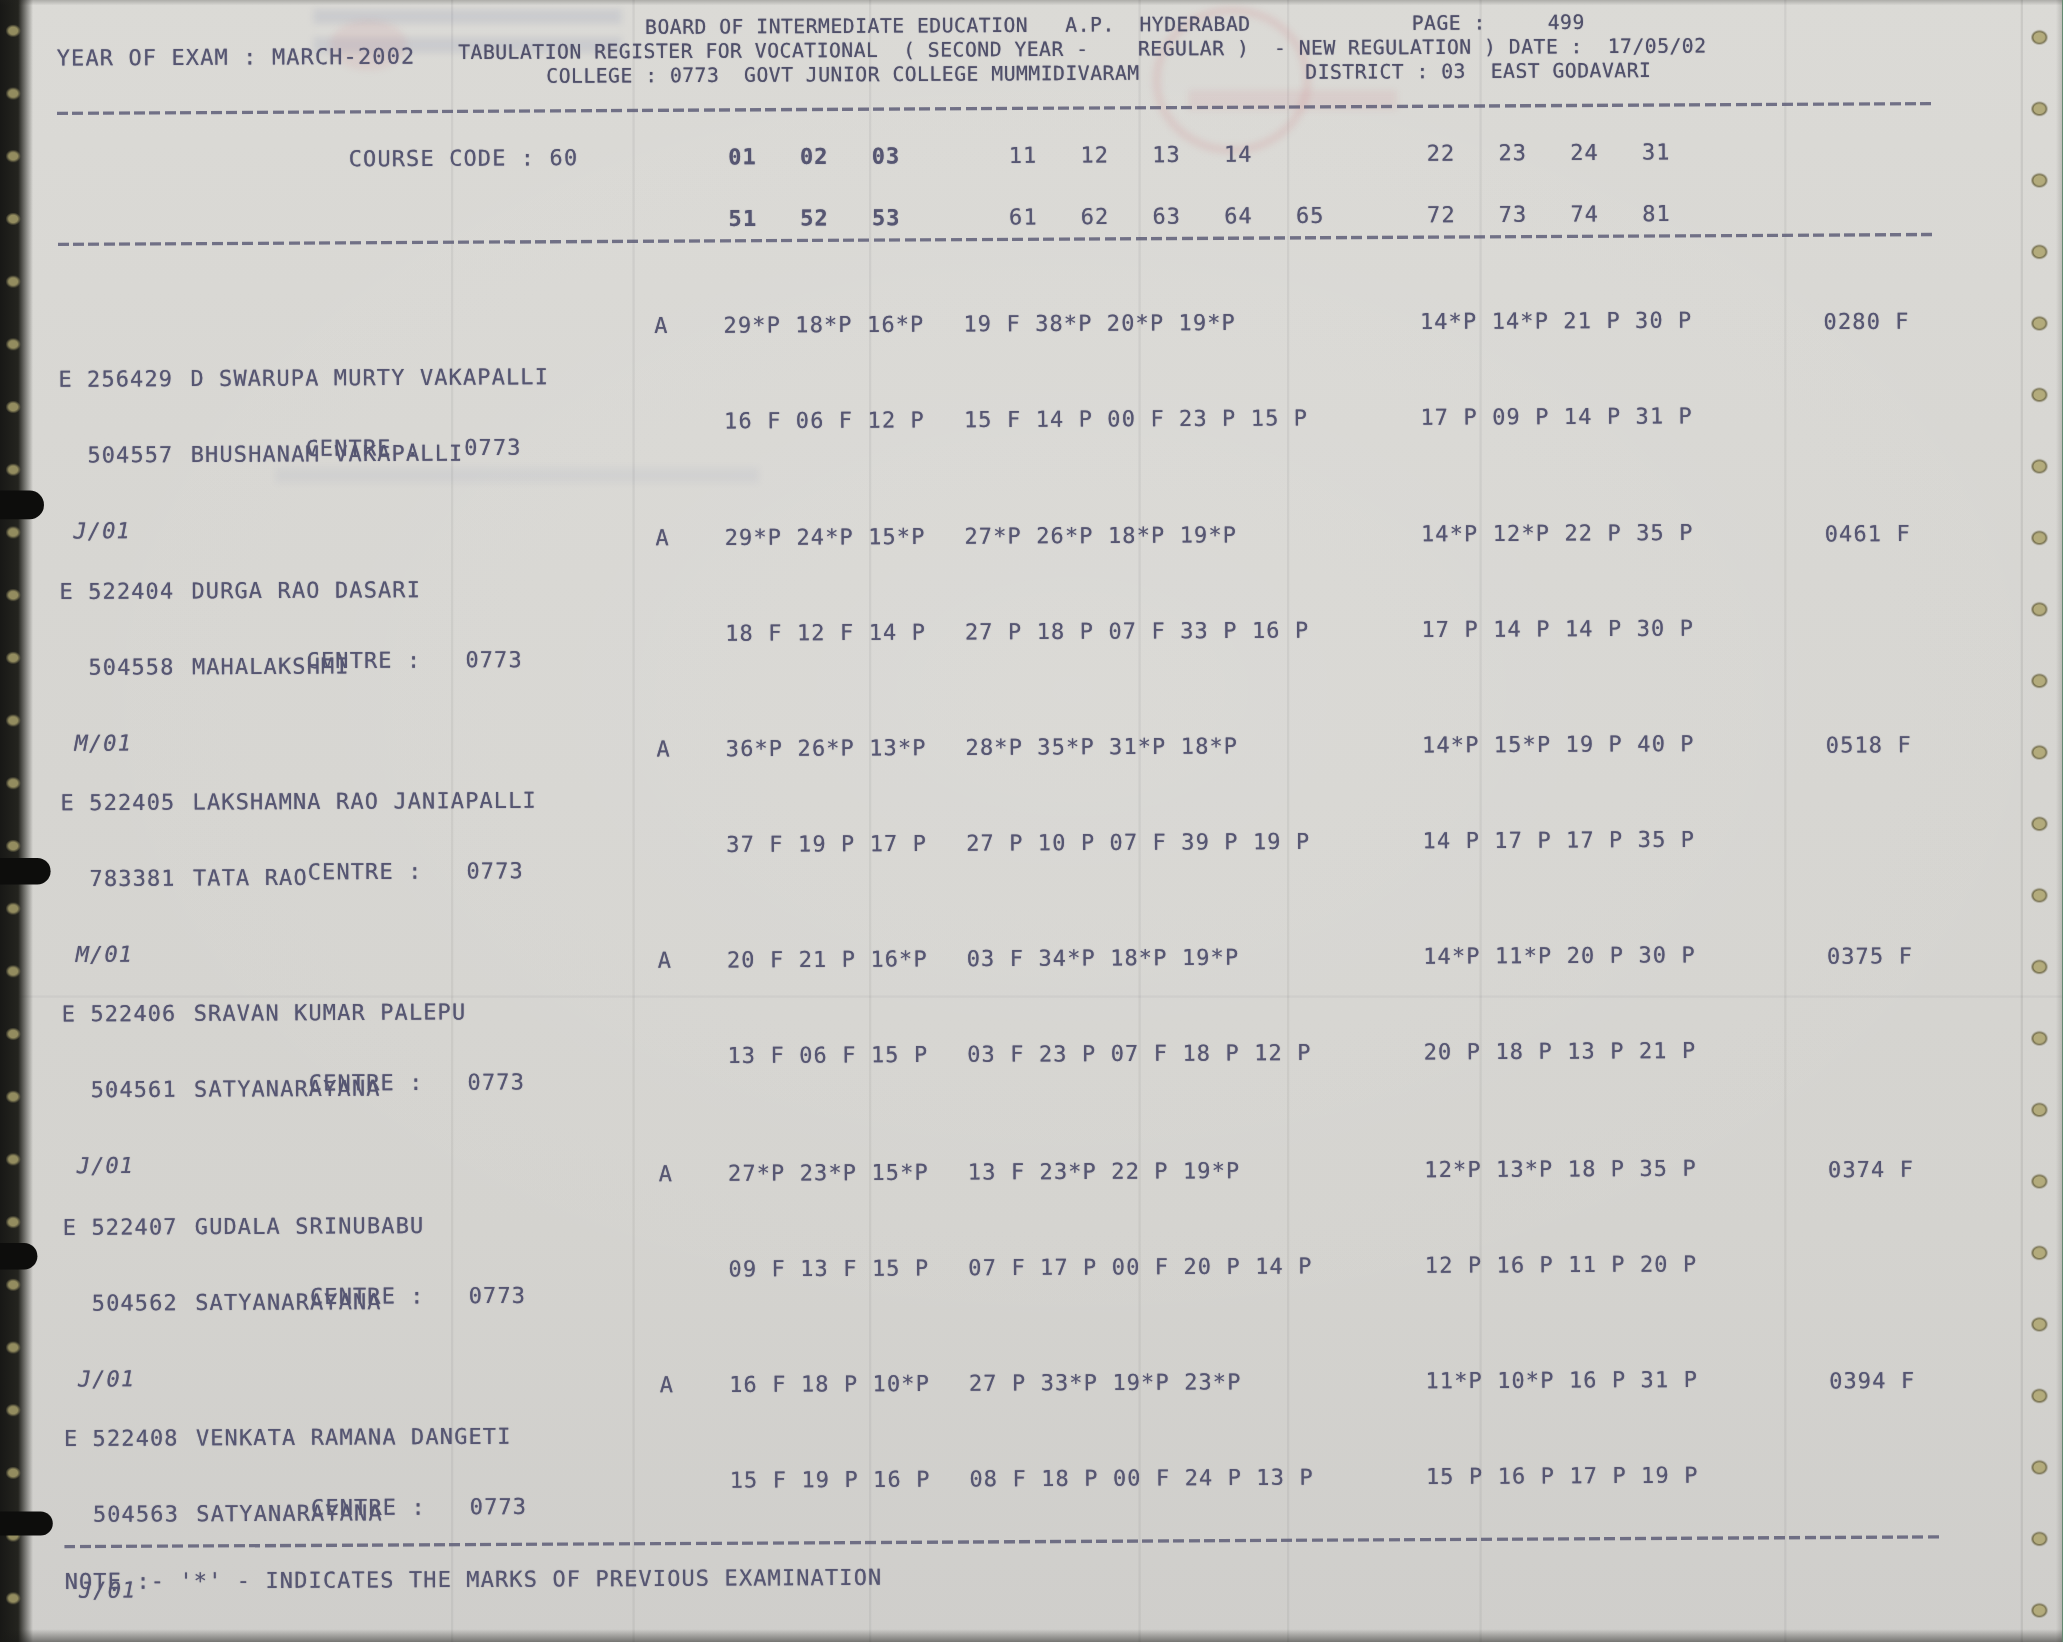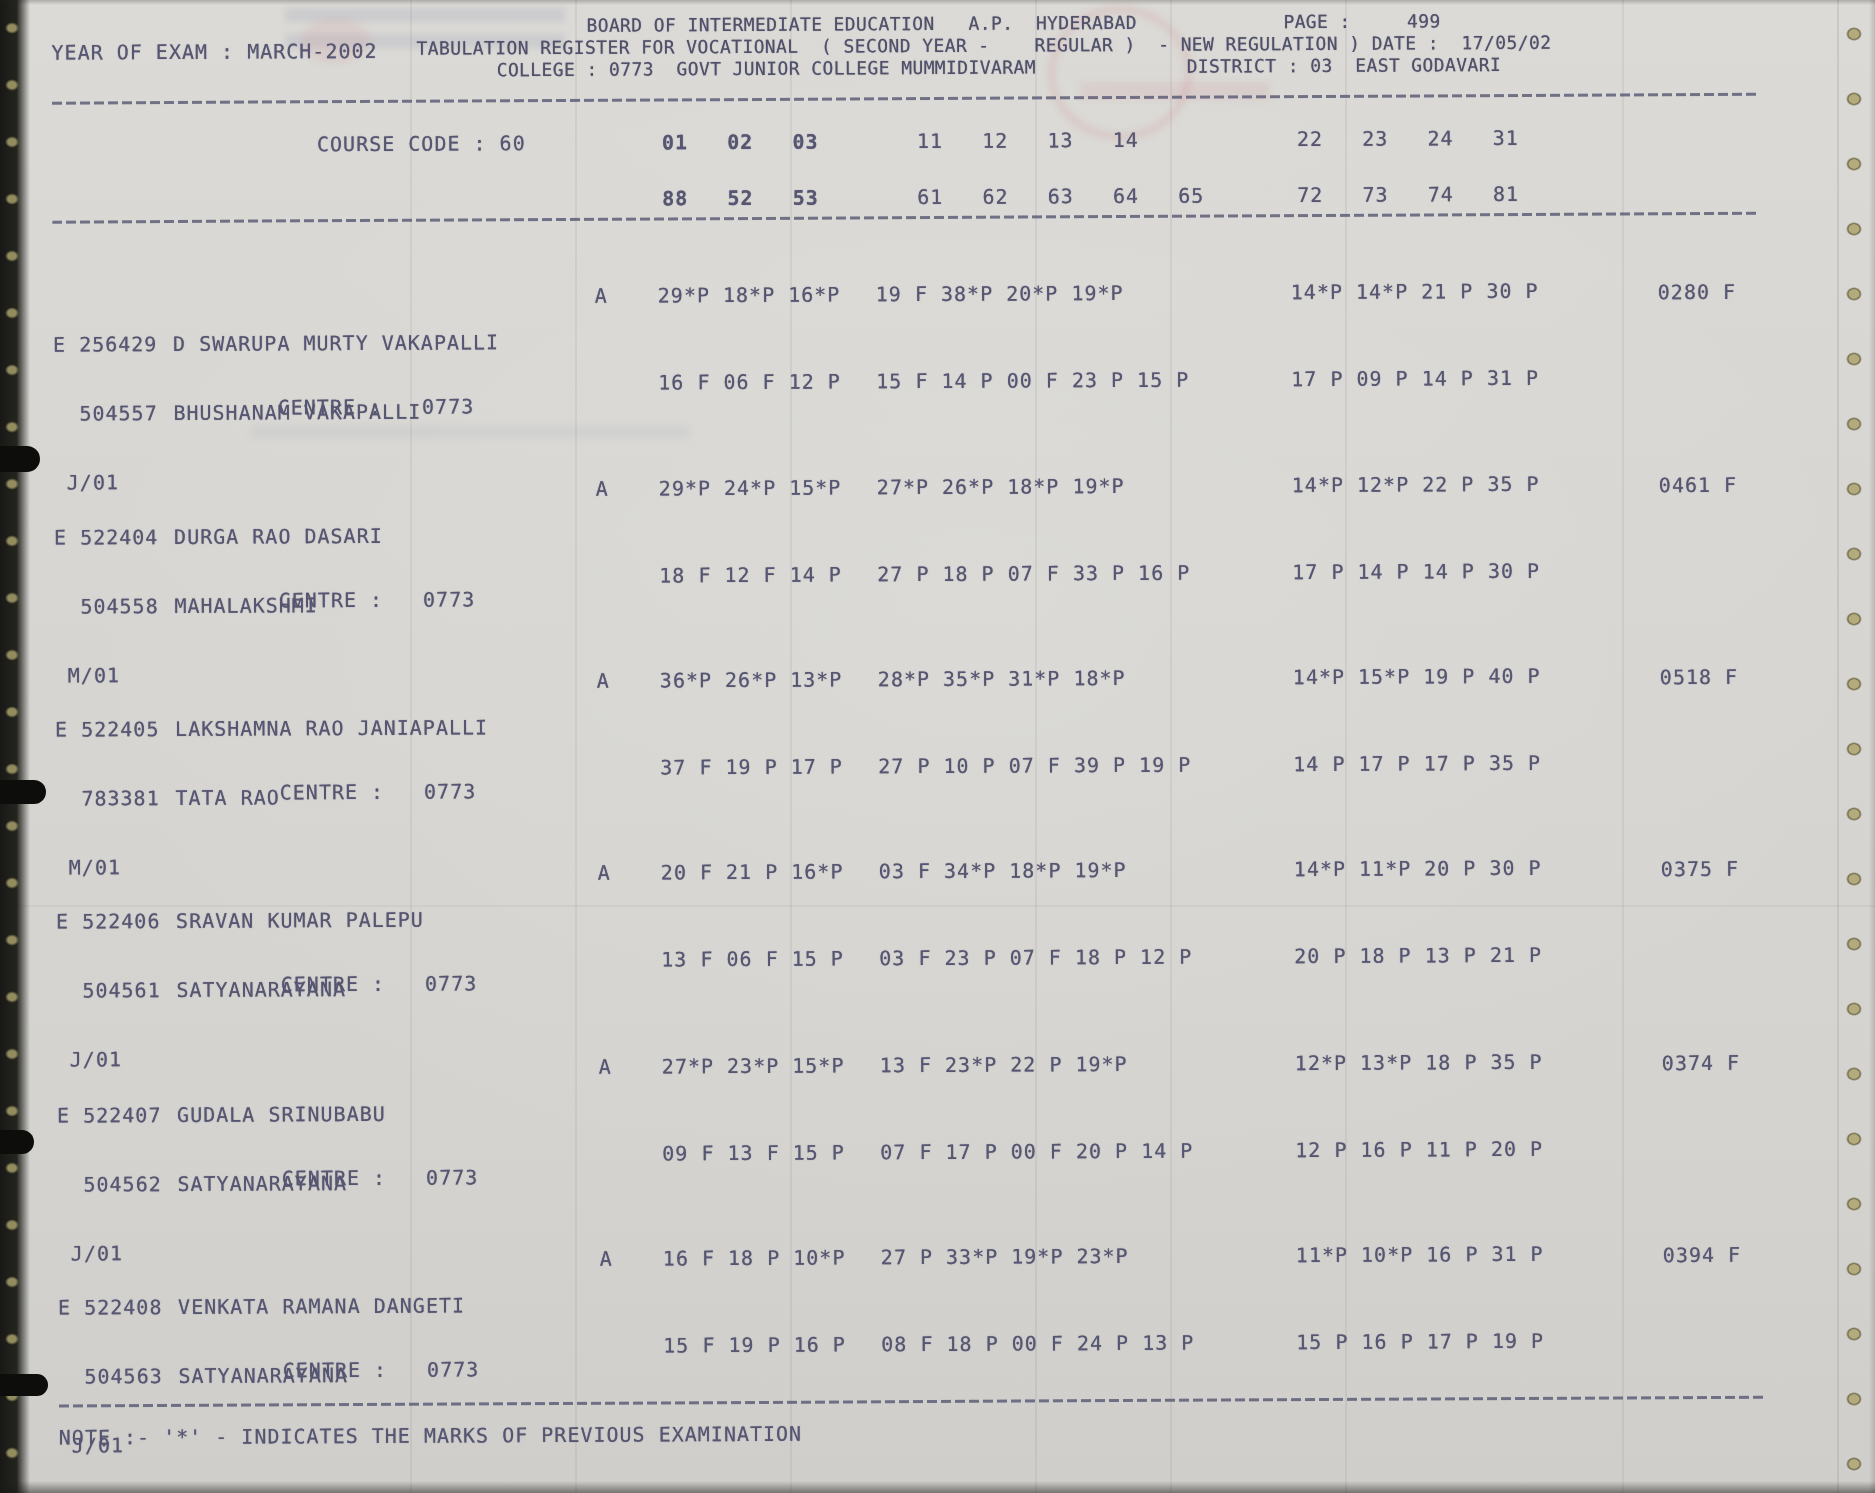--- a/index.html
+++ b/index.html
@@ -26,21 +26,21 @@
        font-family:"DejaVu Sans Mono",monospace;font-size:20px;line-height:23px;
        letter-spacing:1px;color:#565672;text-shadow:0 0 1px rgba(86,86,114,.75);}
   .hdr{font-size:18px;letter-spacing:.4px;color:#50506a;}
   .dash{position:absolute;height:3px;
         background:repeating-linear-gradient(90deg, rgba(86,86,114,.8) 0 10px, rgba(0,0,0,0) 10px 14px);}
 
   
   .record{position:absolute;left:0;width:1875px;height:165px;}
   .record .reg{left:55px;top:0;}
   .record .reg .l2{margin-left:26px;}
-  .record .reg .l3{margin-left:13px;}
+  .record .reg .l3{margin-left:13px;font-style:italic;}
   .record .nameblk{left:175px;top:0;}
   .record .att{left:597px;top:0;}
   .record .g1{left:660px;}
   .record .g2{left:878px;}
   .record .g3{left:1293px;}
   .record .r1{top:0;}
   .record .r2{top:87px;}
   .record .total{left:1660px;top:2px;}
   .record .centre-row{left:175px;top:87px;}
   .record .centre-row .centre-val{margin-left:40px;}
@@ -97,21 +97,21 @@
     <div class="txt hdr" style="left:500px;top:56px">COLLEGE : 0773  GOVT JUNIOR COLLEGE MUMMIDIVARAM</div>
     <div class="txt hdr" style="left:1190px;top:56px">DISTRICT : 03  EAST GODAVARI</div>
 
     <div class="dash" style="left:55px;top:97px;width:1705px"></div>
 
     <div class="codes">
       <div class="txt" style="left:320px;top:130px">COURSE CODE : 60</div>
       <div class="txt cg1" style="top:130px;left:665px">01   02   03</div>
       <div class="txt cg2" style="top:130px;left:920px">11   12   13   14</div>
       <div class="txt cg3" style="top:130px;left:1300px">22   23   24   31</div>
-      <div class="txt cg1" style="top:186px;left:665px">88   52   53</div>
+      <div class="txt cg1" style="top:186px;left:665px">51   52   53</div>
       <div class="txt cg2" style="top:186px;left:920px">61   62   63   64   65</div>
       <div class="txt cg3" style="top:186px;left:1300px">72   73   74   81</div>
     </div>
 
     <div class="dash" style="left:55px;top:216px;width:1705px"></div>
 
     <div class="record" style="top:283px">
       <div class="txt reg">
         <div>E 256429</div>
         <div class="l2">504557</div>

